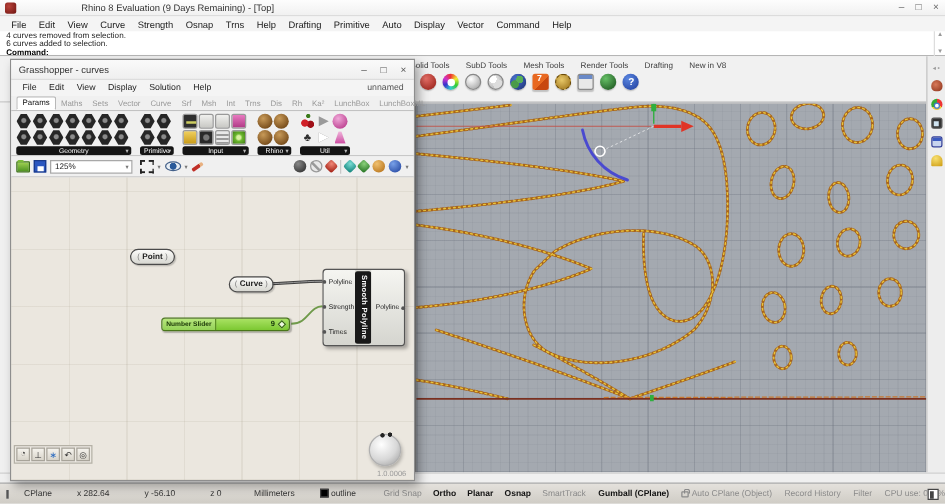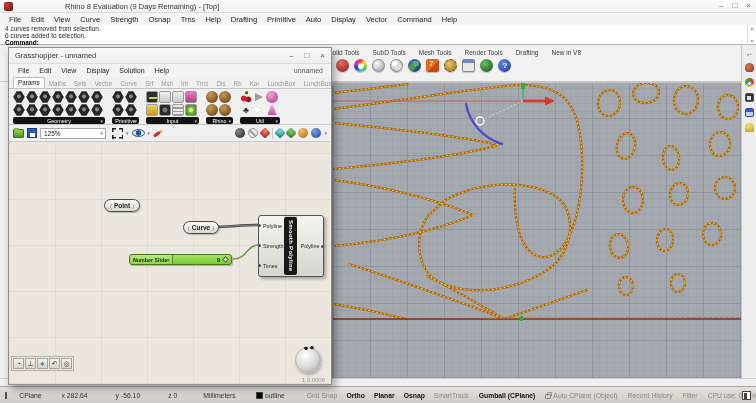--- a/index.html
+++ b/index.html
@@ -366,21 +366,21 @@
   <span class="sb off" style="margin-left:10px"><span class="lock"></span><span>Auto CPlane (Object)</span></span>
   <span class="sb off" style="margin-left:10px">Record History</span>
   <span class="sb off" style="margin-left:10px">Filter</span>
   <span class="sb off" style="margin-left:10px">CPU use: 0.6 %</span>
   <span class="sb-panel"></span>
 </div>
 
 <div class="gh">
 
   <div class="gh-titlebar">
-    <span class="t">Grasshopper - unnamed</span>
+    <span class="t">Grasshopper - curves</span>
     <span class="c">
       <span>–</span>
       <span>□</span>
       <span>×</span>
     </span>
   </div>
 
   <div class="gh-menubar">
     <span class="m">File</span>
     <span class="m">Edit</span>

